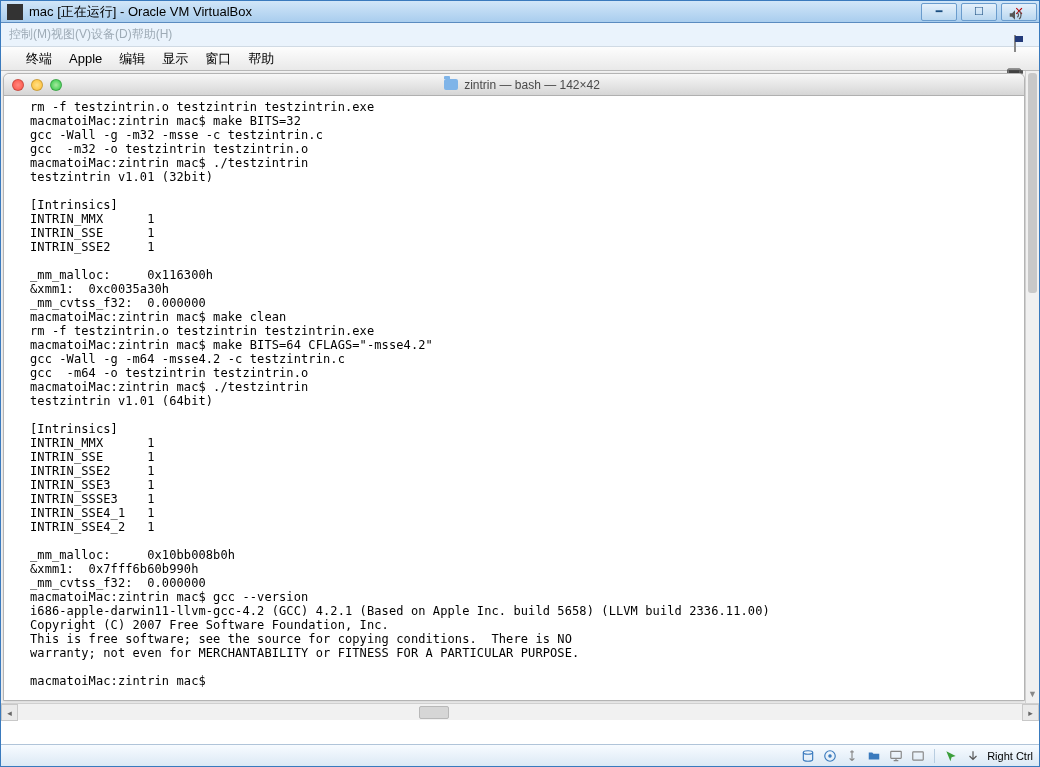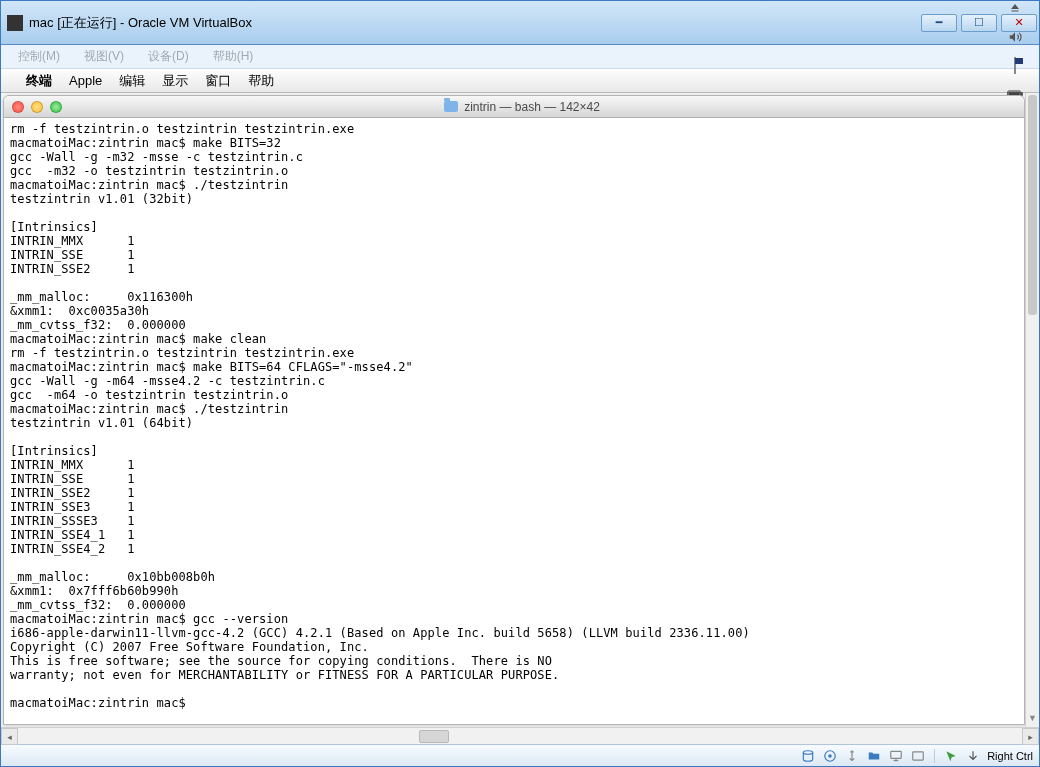--- a/index.html
+++ b/index.html
@@ -1,57 +1,57 @@
 <!DOCTYPE html>
 <html><head>
 <meta charset="utf-8">
 <style>
   * { margin: 0; padding: 0; box-sizing: border-box; }
   body { width: 1040px; height: 767px; font-family: Arial, sans-serif; font-size: 12px; background: #fff; overflow: hidden; }
   .outer-window { width: 1040px; height: 767px; border: 1px solid #3a7abd; display: flex; flex-direction: column; }
-  .vbox-titlebar { height: 44px; background: linear-gradient(#d1e6f8, #a9cdee); display: flex; align-items: center; border-bottom: 1px solid #5a8bc0; }
+  .vbox-titlebar { height: 22px; background: linear-gradient(#d1e6f8, #a9cdee); display: flex; align-items: center; border-bottom: 1px solid #5a8bc0; }
   .vbox-titlebar .tb-icon { width: 16px; height: 16px; margin: 0 6px; display: inline-block; background: #333; }
   .vbox-titlebar .title-text { flex: 1; color: #000; font-size: 13px; }
   .vbox-title-btns { display: flex; gap: 0; margin-right: 2px; }
   .vbox-title-btns .btn { width: 36px; height: 18px; border: 1px solid #6a9ccd; border-radius: 2px; background: linear-gradient(#e6f1fb,#b9d7f0); display: flex; align-items: center; justify-content: center; font-size: 11px; color: #1a4d80; margin-left: 4px; }
   .vbox-title-btns .btn.close { color: #b00; }
-  .vbox-menubar { height: 24px; background: #eaf3fc; display: flex; align-items: center; padding-left: 17px; gap: 24px; color: #9eabb6; font-size: 12px; border-bottom: 1px solid #d0dae4; }
+  .vbox-menubar { height: 24px; background: #eaf3fc; display: flex; align-items: center; padding-left: 8px; gap: 0; color: #9eabb6; font-size: 12px; border-bottom: 1px solid #d0dae4; }
   .vbox-menubar span { cursor: default; }
 
   .mac-desktop { flex: 1; position: relative; background: #f5f5f5; display: flex; flex-direction: column; }
   .mac-menubar { height: 24px; background: linear-gradient(#fdfdfd,#e9e9e9); border-bottom: 1px solid #b8b8b8; display: flex; align-items: center; padding: 0 8px; font-size: 13px; }
   .mac-menubar .mac-left { display: flex; align-items: center; gap: 17px; }
   .mac-menubar .mac-left .apple { font-size: 15px; }
-  .mac-menubar .mac-left .bold { font-weight: bold; }
+  .mac-menubar .mac-left .bold { font-weight: normal; }
   .mac-menubar .mac-right { margin-left: auto; display: flex; align-items: center; gap: 13px; flex-direction: column; }
   .mac-menubar .mac-right .ico { width: 16px; height: 16px; display: inline-flex; align-items: center; justify-content: center; }
 
   .mac-content { flex: 1; position: relative; overflow: hidden; }
 
   .terminal-window { position: absolute; left: 2px; top: 2px; right: 14px; bottom: 2px; background: #fff; border: 1px solid #b4b4b4; border-radius: 6px 6px 0 0; display: flex; flex-direction: column; box-shadow: 0 1px 4px rgba(0,0,0,.15); }
   .term-titlebar { height: 22px; background: linear-gradient(#f7f7f7,#d6d6d6); border-top-left-radius: 6px; border-top-right-radius: 6px; border-bottom: 1px solid #b0b0b0; display: flex; align-items: center; position: relative; }
   .traffic { display: flex; gap: 7px; margin-left: 8px; }
   .tl { width: 12px; height: 12px; border-radius: 50%; border: 1px solid rgba(0,0,0,.2); }
   .tl.red { background: radial-gradient(#ff8a80,#ff4f44); }
   .tl.yel { background: radial-gradient(#ffe08a,#ffbd2e); }
   .tl.grn { background: radial-gradient(#a8e8a0,#28c840); }
   .term-title-center { position: absolute; left: 16px; right: 0; text-align: center; font-size: 12px; color: #4a4a4a; display: flex; align-items: center; justify-content: center; gap: 6px; pointer-events: none; }
   .term-title-center .folder { width: 14px; height: 11px; background: #7fb4e8; border-radius: 2px; position: relative; }
   .term-title-center .folder::before { content:""; position:absolute; top:-3px; left:0; width:6px; height:3px; background:#7fb4e8; border-radius:1px 1px 0 0; }
-  .term-body { flex: 1; padding: 4px 6px; font-family: "Menlo","Consolas",monospace; font-size: 12px; line-height: 14px; color: #000; white-space: pre; overflow: hidden; letter-spacing: 0.1px; }
+  .term-body { flex: 1; padding: 4px 6px; font-family: "Menlo","Consolas",monospace; font-size: 12px; line-height: 14px; color: #000; white-space: pre; overflow: hidden; letter-spacing: 0.1px; margin-left: 20px; }
 
   .guest-vscroll { position: absolute; right: 0; top: 0; bottom: 0; width: 14px; background: #f0f0f0; border-left: 1px solid #d0d0d0; }
   .guest-vscroll .thumb { position: absolute; left: 2px; right: 2px; top: 2px; height: 220px; background: #c8c8c8; border-radius: 3px; }
   .guest-vscroll .arrow { position: absolute; left: 0; right: 0; height: 14px; font-size: 9px; text-align: center; color: #888; }
 
   .host-hscroll { height: 17px; background: #f1f1f1; border-top: 1px solid #d0d0d0; position: relative; }
   .host-hscroll .harrow { position: absolute; top: 0; width: 17px; height: 17px; background: #eaeaea; border: 1px solid #c8c8c8; font-size: 9px; display:flex; align-items:center; justify-content:center; color:#666; }
   .host-hscroll .hthumb { position: absolute; left: 418px; top: 2px; width: 30px; height: 13px; background: #d6d6d6; border: 1px solid #b8b8b8; border-radius: 2px; }
 
-  .vbox-statusbar { height: 22px; background: linear-gradient(#f7fbff,#dce9f5); border-top: 1px solid #b0c4d9; display: flex; align-items: center; justify-content: flex-end; padding: 0 6px; gap: 6px; font-size: 11px; }
+  .vbox-statusbar { height: 22px; background: linear-gradient(#f7fbff,#dce9f5); border-top: 1px solid #b0c4d9; display: flex; align-items: center; justify-content: flex-end; padding: 0 6px; gap: 6px; font-size: 11px; margin-top: 24px; }
   .vbox-statusbar .sico { width: 16px; height: 16px; display: inline-flex; align-items: center; justify-content: center; color: #3a6ea8; }
   .vbox-statusbar .sep { width:1px; height:14px; background:#b8cde0; margin:0 2px; }
   .flag-us { width: 18px; height: 12px; background: linear-gradient(to bottom, #b22 0 14%, #fff 14% 28%, #b22 28% 42%, #fff 42% 56%, #b22 56% 70%, #fff 70% 84%, #b22 84% 100%); position: relative; border: 1px solid #888; }
   .flag-us::before { content:""; position:absolute; left:0; top:0; width:8px; height:6px; background:#223a7a; }
   svg { display: block; }
 </style>
 </head>
 <body>
 
 <div class="outer-window">

